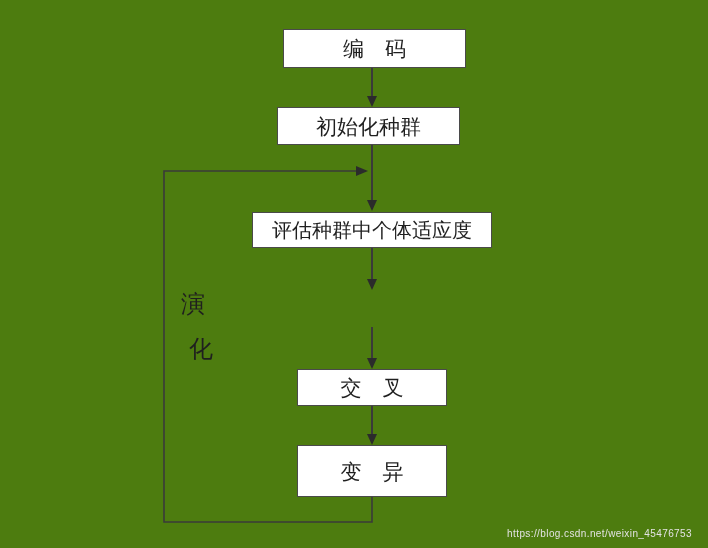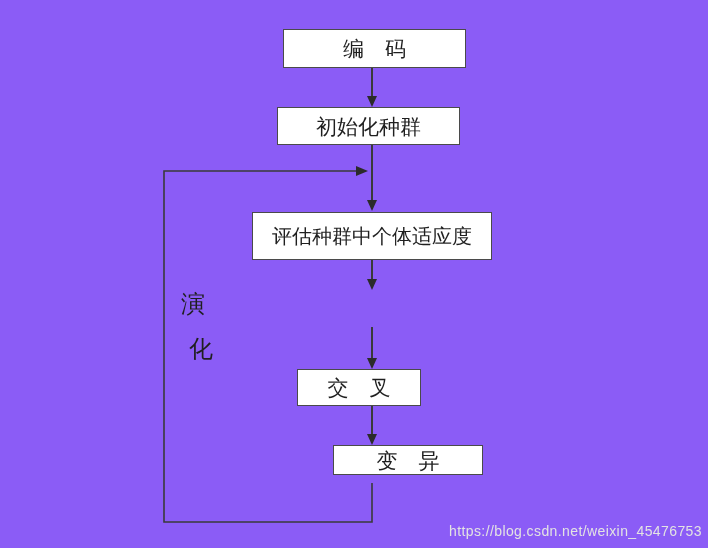--- a/index.html
+++ b/index.html
@@ -4,21 +4,21 @@
 <style>
   html, body {
     margin: 0;
     padding: 0;
     background: #ffffff;
   }
   .canvas {
     position: relative;
     width: 708px;
     height: 548px;
-    background: #8b5cf6;
+    background: #4d7c0f;
     overflow: hidden;
     font-family: "Liberation Sans", "DejaVu Sans", sans-serif;
   }
   .connectors {
     position: absolute;
     left: 0;
     top: 0;
     width: 708px;
     height: 548px;
   }
@@ -30,41 +30,41 @@
     display: flex;
     align-items: center;
     justify-content: center;
     font-size: 21px;
     color: #1f1f1f;
     white-space: pre;
     line-height: 1;
   }
   .node-encode        { left: 283px; top:  29px; width: 183px; height: 39px; }
   .node-init          { left: 277px; top: 107px; width: 183px; height: 38px; }
-  .node-evaluate      { left: 252px; top: 212px; width: 240px; height: 48px; font-size: 20px; }
+  .node-evaluate      { left: 252px; top: 212px; width: 240px; height: 36px; font-size: 20px; }
   .node-selection     { left: 297px; top: 290px; width: 150px; height: 37px; }
-  .node-crossover     { left: 297px; top: 369px; width: 124px; height: 37px; }
-  .node-mutation      { left: 297px; top: 445px; width: 150px; height: 30px; margin-left: 36px; }
+  .node-crossover     { left: 297px; top: 369px; width: 150px; height: 37px; }
+  .node-mutation      { left: 297px; top: 445px; width: 150px; height: 52px; }
   .loop-label {
     position: absolute;
     left: 181px;
     top: 291px;
     display: flex;
     flex-direction: column;
     gap: 20px;
     font-size: 24px;
     color: #1f1f1f;
     line-height: 1.05;
   }
   .loop-label .char2 { margin-left: 8px; }
   .watermark {
     position: absolute;
-    right: 6px;
+    right: 16px;
     bottom: 9px;
-    font-size: 14px;
+    font-size: 10px;
     color: #e3e3e3;
     letter-spacing: 0.4px;
     user-select: none;
   }
 </style>
 </head>
 <body>
 
 <div class="canvas">
 

